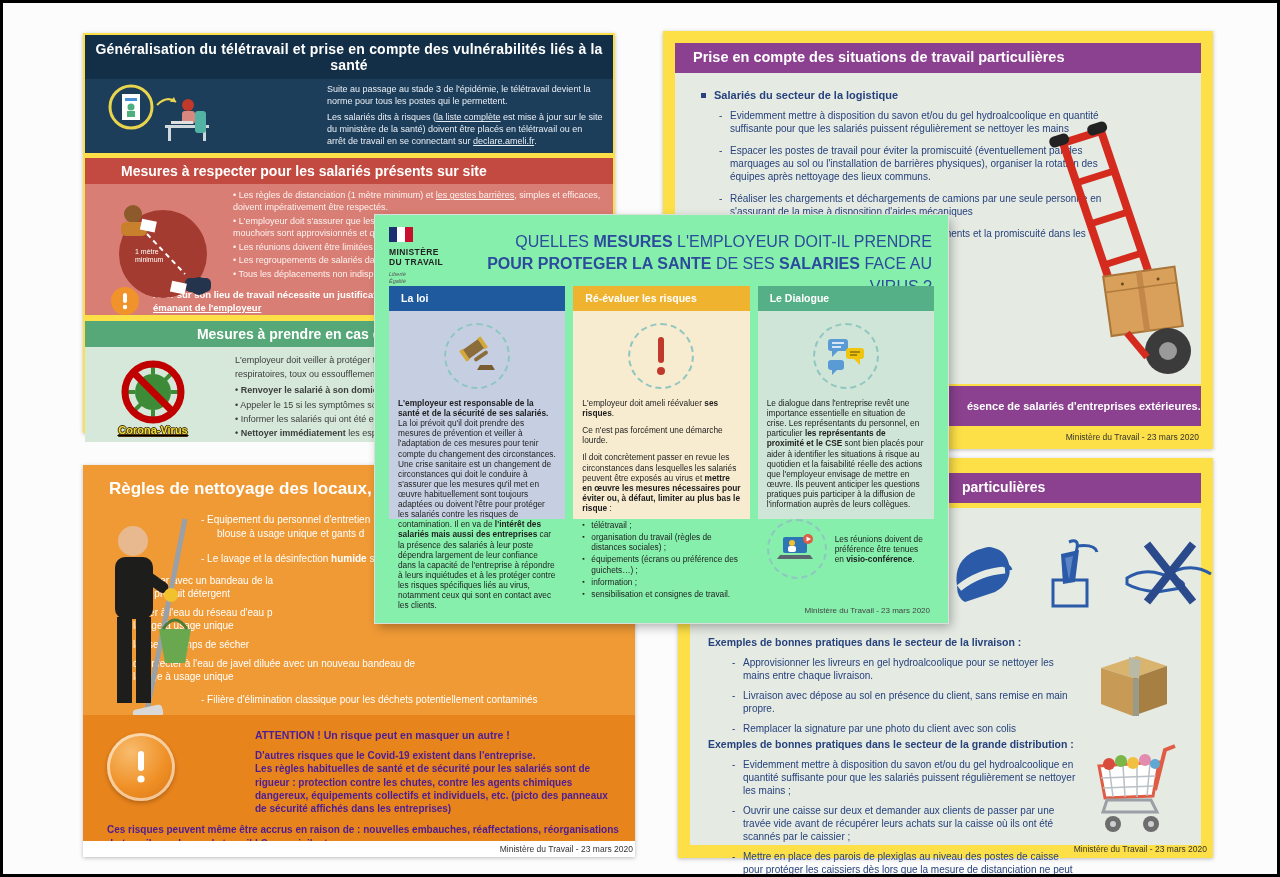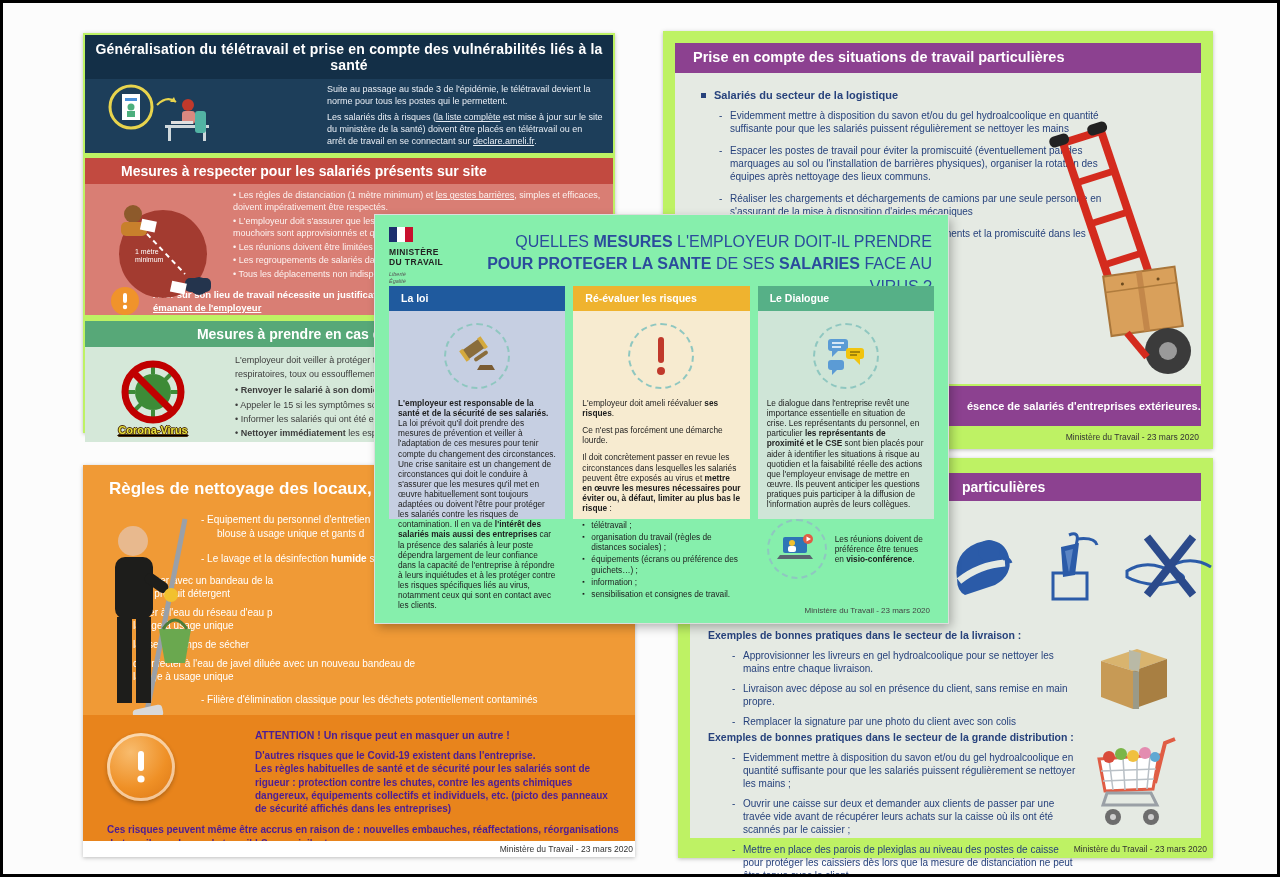--- a/index.html
+++ b/index.html
@@ -1,18 +1,18 @@
 <!DOCTYPE html>
 <html><head>
 <meta charset="utf-8">
 <style>
   html,body{margin:0;padding:0;background:#e8e8e8;}
   #canvas{position:relative;width:1280px;height:877px;background:#fcfcfc;border:3px solid #000;
     box-sizing:border-box;overflow:hidden;font-family:"Liberation Sans",sans-serif;}
-  .paper{position:absolute;background:#bef264;box-shadow:0 1px 4px rgba(0,0,0,.25);}
+  .paper{position:absolute;background:#fde047;box-shadow:0 1px 4px rgba(0,0,0,.25);}
   
   #page-a{left:80px;top:30px;width:532px;height:400px;padding:2px;box-sizing:border-box;}
   .navy-block{background:#1d3e5a;}
   .navy-title{background:#132f47;color:#fff;font-size:14px;font-weight:bold;text-align:center;
     padding:6px 4px;letter-spacing:.2px;}
   .navy-body{position:relative;height:64px;color:#e9eef5;font-size:9px;line-height:1.3;
     padding:5px 10px 5px 242px;}
   .navy-body a{color:#e9eef5;text-decoration:underline;}
   .navy-illo{position:absolute;left:14px;top:2px;}
   .red-block{margin-top:5px;background:#d97e74;}
@@ -66,21 +66,21 @@
   .dash-list{margin:0 0 0 44px;width:392px;color:#27427c;font-size:10px;line-height:1.3;
     list-style:none;padding:0;}
   .dash-list li{position:relative;padding-left:11px;margin-bottom:9px;}
   .dash-list li::before{content:"-";position:absolute;left:0;}
   .truck-illo{position:absolute;right:6px;top:48px;}
   #page-c .bottom{top:355px;height:40px;font-size:11px;line-height:40px;padding-left:292px;}
   .page-c-footer{position:absolute;right:14px;top:401px;font-size:8.5px;color:#333;}
   
   #page-d{left:675px;top:455px;width:535px;height:400px;}
   #page-d .hdr{top:15px;width:511px;font-size:14px;padding:6px 0 0 272px;}
-  #page-d .gray-body{top:43px;width:511px;height:337px;}
+  #page-d .gray-body{top:50px;width:511px;height:337px;}
   .hygiene-row{position:absolute;left:255px;top:28px;display:flex;gap:20px;align-items:center;}
   .sec-title{position:absolute;left:18px;color:#27427c;font-weight:bold;font-size:10.5px;}
   .d-list{position:absolute;left:42px;width:345px;color:#27427c;font-size:10px;line-height:1.3;
     list-style:none;padding:0;margin:0;}
   .d-list li{position:relative;padding-left:11px;margin-bottom:7px;}
   .d-list li::before{content:"-";position:absolute;left:0;}
   .box-illo{position:absolute;right:26px;top:140px;}
   .cart-illo{position:absolute;right:14px;top:232px;}
   .page-d-footer{position:absolute;right:6px;top:386px;font-size:8.5px;color:#333;}
   

